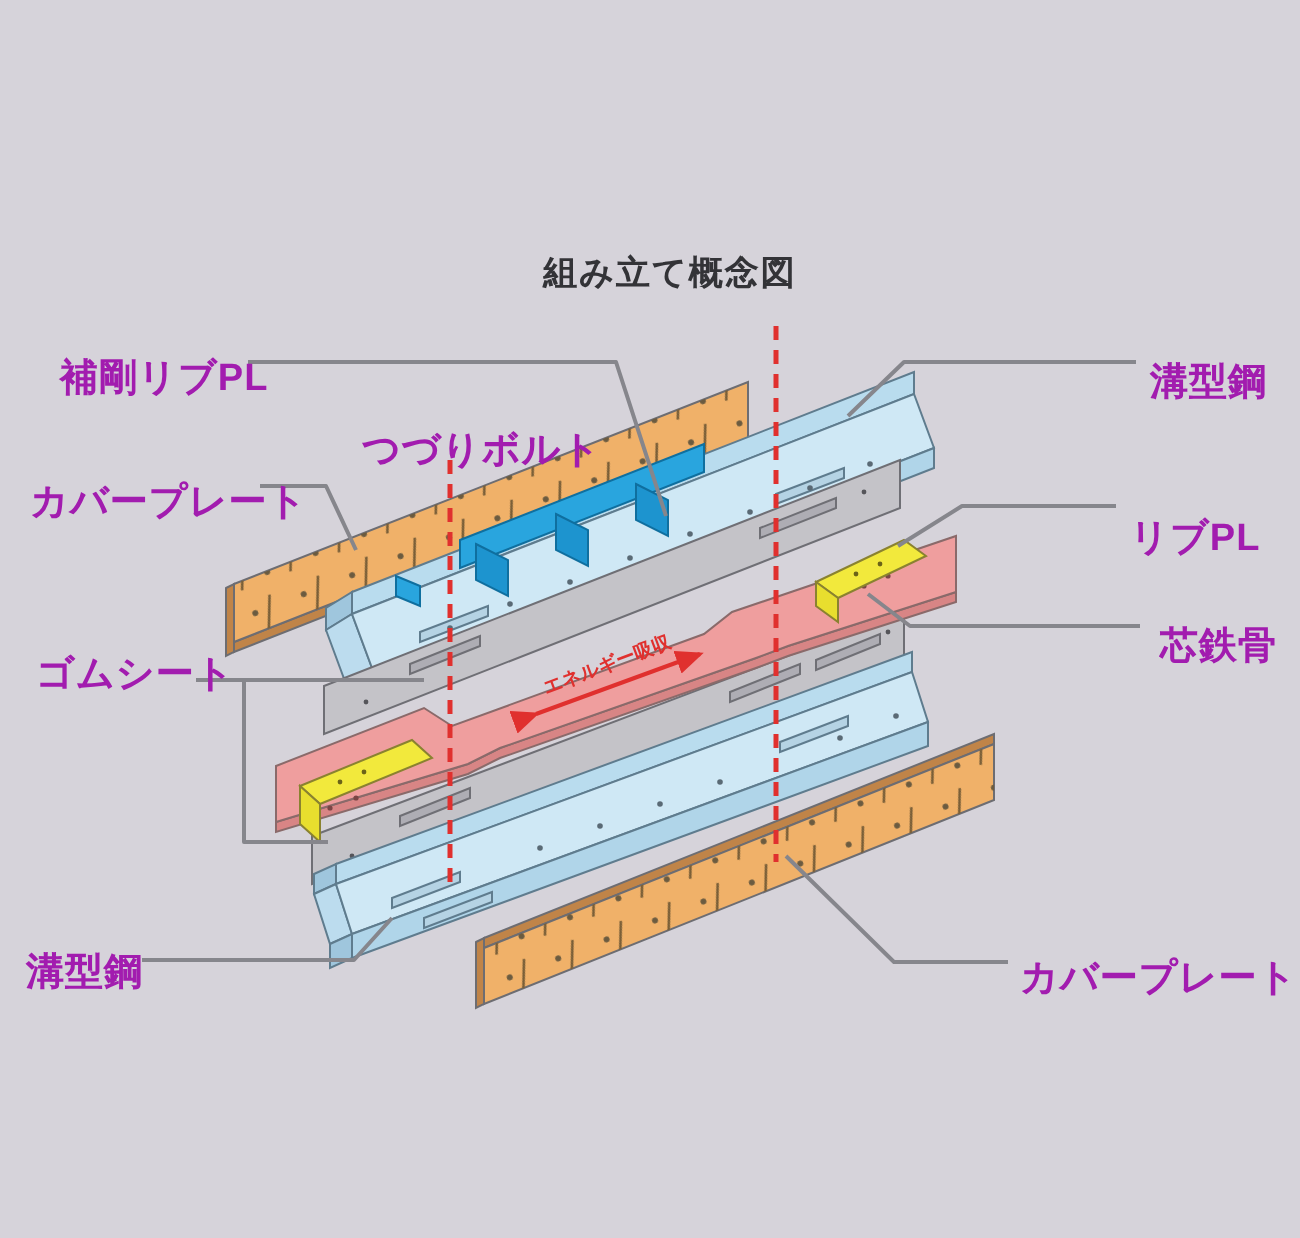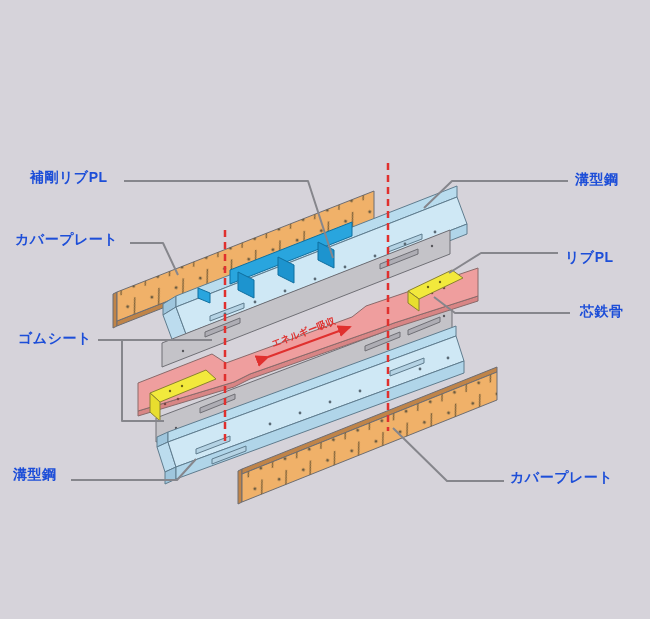--- a/index.html
+++ b/index.html
@@ -7,26 +7,27 @@
     width:650px;height:619px;
     background:#d6d3da;
     position:relative;
     overflow:hidden;
     font-family:"Liberation Sans", sans-serif;
   }
   #stage{position:absolute;left:0;top:0;width:650px;height:619px;}
   svg{position:absolute;left:0;top:0;}
   .lbl{
     position:absolute;
-    font-size:14px;
+    font-size:19px;
     font-weight:600;
     letter-spacing:0.5px;
-    color:#1d4ed8;
+    color:#a21caf;
     white-space:nowrap;
     line-height:1.2;
+    margin-top:10px;
   }
   .title{
     position:absolute;
     left:250px;top:125px;width:170px;
     text-align:center;
     font-size:17px;
     font-weight:600;
     letter-spacing:1px;
     color:#333337;
   }
@@ -183,22 +184,24 @@
     <polyline points="98,340 212,340"></polyline>
     <polyline points="122,340 122,421 164,421"></polyline>
     <polyline points="71,480 177,480 196,459"></polyline>
     <polyline points="568,181 452,181 424,208"></polyline>
     <polyline points="558,253 481,253 449,273"></polyline>
     <polyline points="570,313 455,313 434,297"></polyline>
     <polyline points="393,428 447,481 504,481"></polyline>
   </g>
 </svg>
 
+  <div class="title">組み立て概念図</div>
 
   <div class="lbl" style="left:30px;top:169px">補剛リブPL</div>
+  <div class="lbl" style="left:181px;top:205px">つづりボルト</div>
   <div class="lbl" style="left:15px;top:231px">カバープレート</div>
-  <div class="lbl" style="left:18px;top:330px">ゴムシート</div>
+  <div class="lbl" style="left:18px;top:317px">ゴムシート</div>
   <div class="lbl" style="left:13px;top:466px">溝型鋼</div>
   <div class="lbl" style="left:575px;top:171px">溝型鋼</div>
   <div class="lbl" style="left:565px;top:249px">リブPL</div>
   <div class="lbl" style="left:580px;top:303px">芯鉄骨</div>
   <div class="lbl" style="left:510px;top:469px">カバープレート</div>
 </div>
 
 </body></html>

